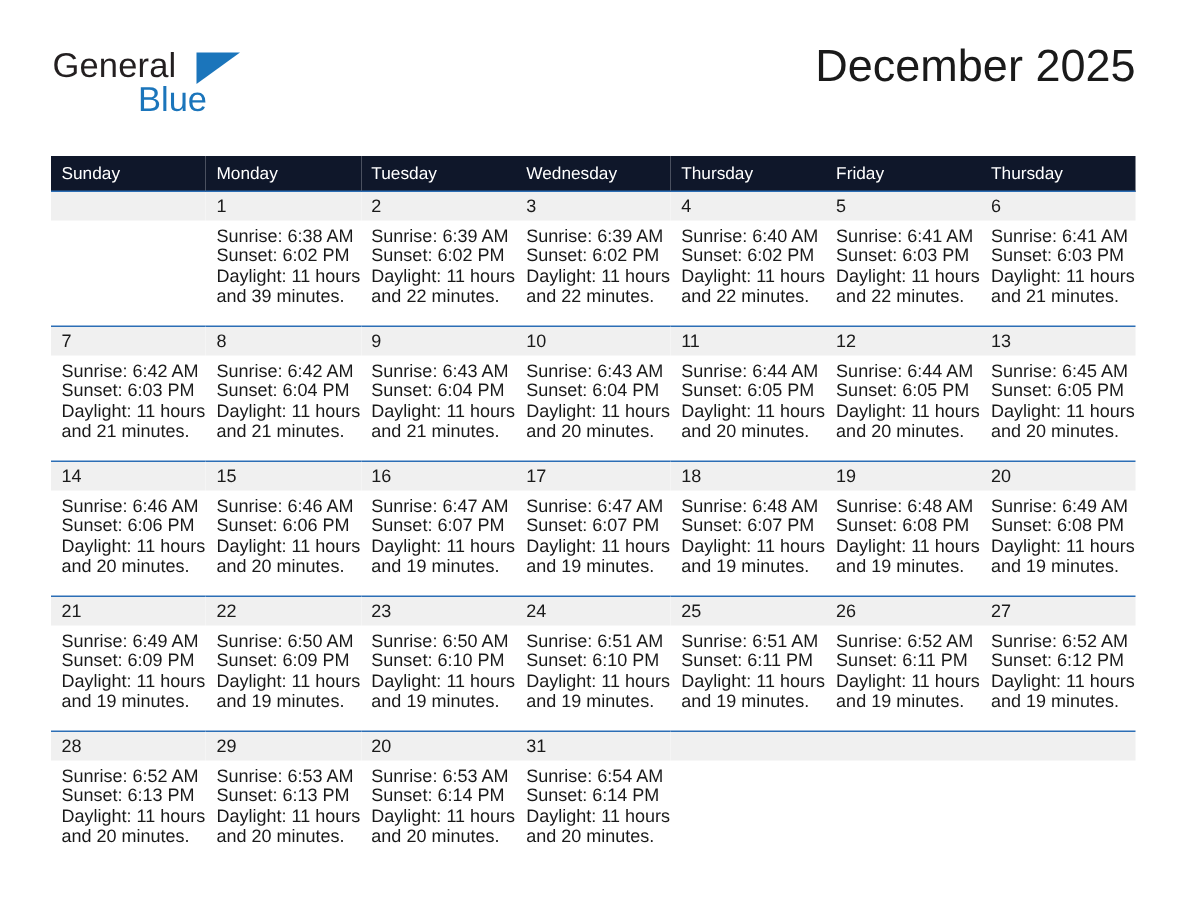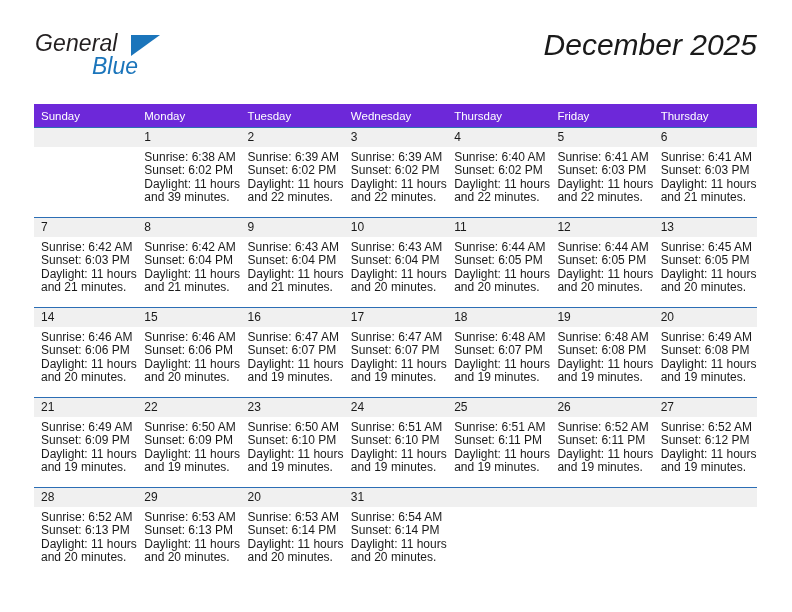--- a/index.html
+++ b/index.html
@@ -22,21 +22,20 @@
     box-sizing: border-box;
   }
 
   
   .header {
     position: absolute;
     left: 35px;
     top: 28px;
     right: 35px;
     height: 70px;
-    font-style: italic;
   }
   .brand {
     position: absolute;
     left: 0;
     top: 0;
     width: 220px;
     height: 62px;
   }
   .brand-general {
     position: absolute;
@@ -89,21 +88,21 @@
   
   .calendar {
     position: absolute;
     left: 34px;
     top: 104px;
     width: 723px;
     border-collapse: collapse;
     table-layout: fixed;
   }
   .calendar th {
-    background: #6d28d9;
+    background: #0f172a;
     color: #ffffff;
     font-size: 11.5px;
     font-weight: normal;
     text-align: left;
     padding: 5px 0 5px 7px;
     height: 13px;
     vertical-align: middle;
     border: none;
     margin-top: 36px;
   }

